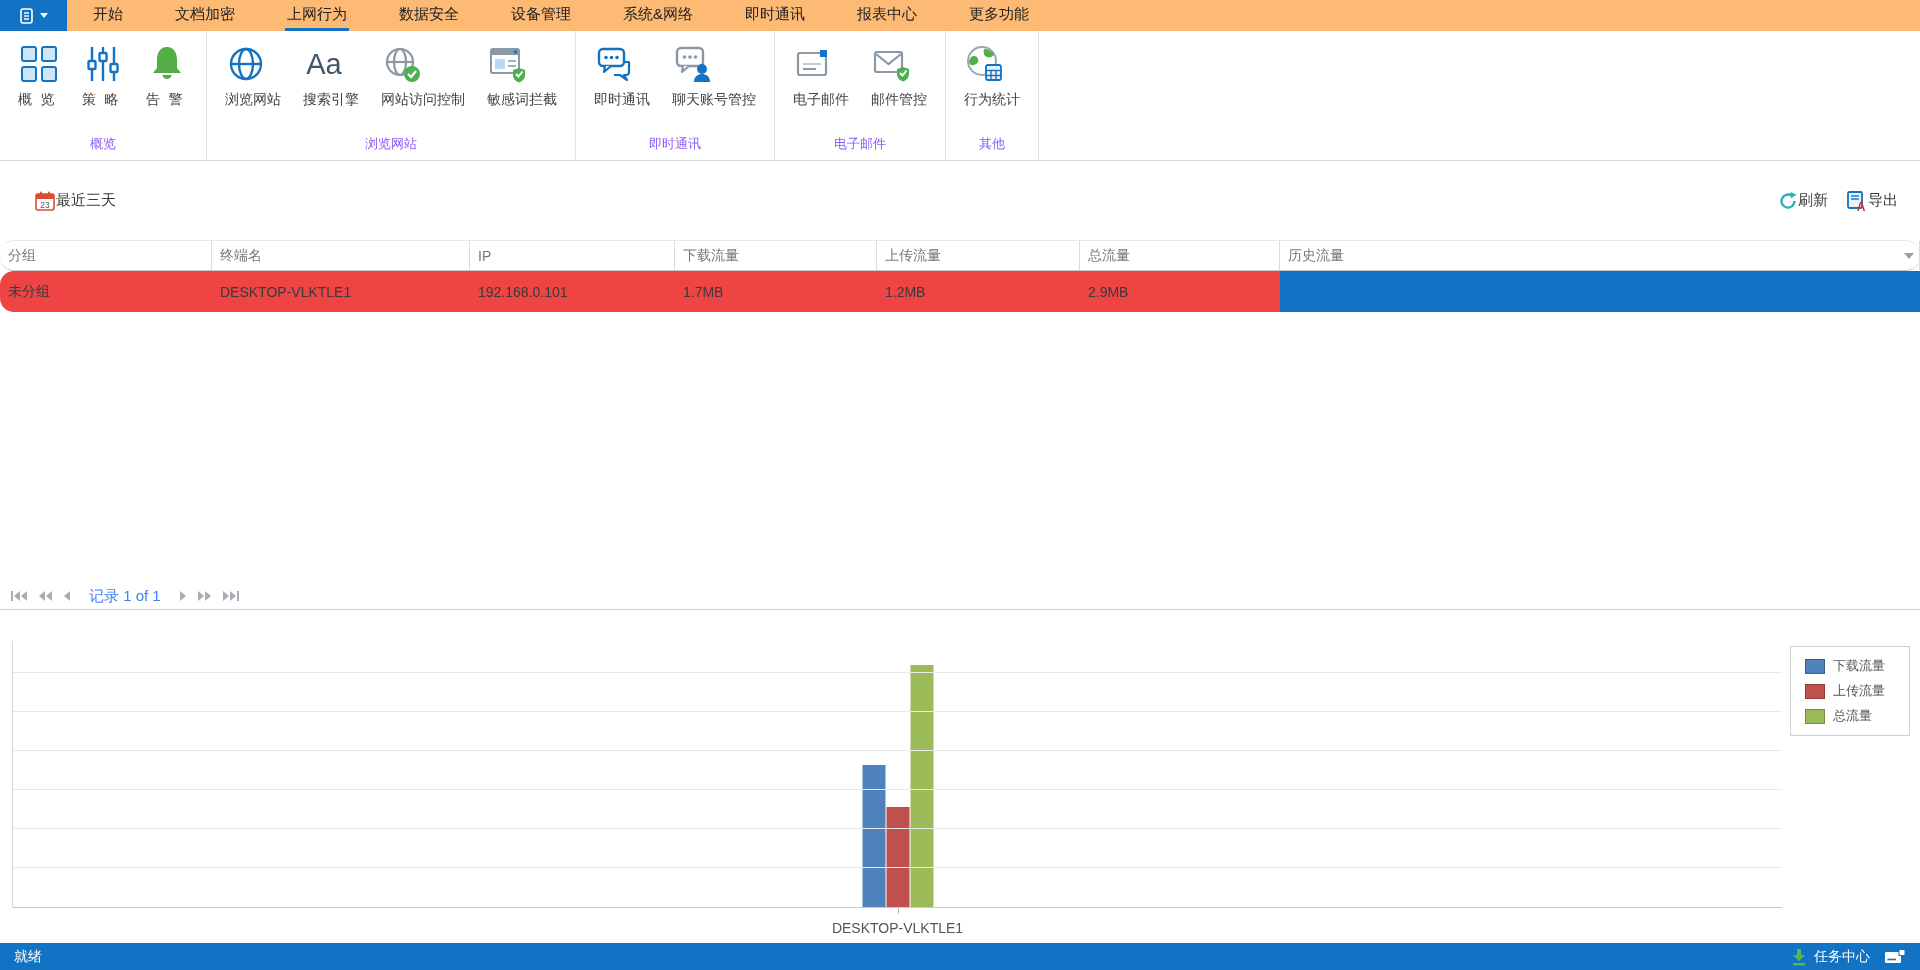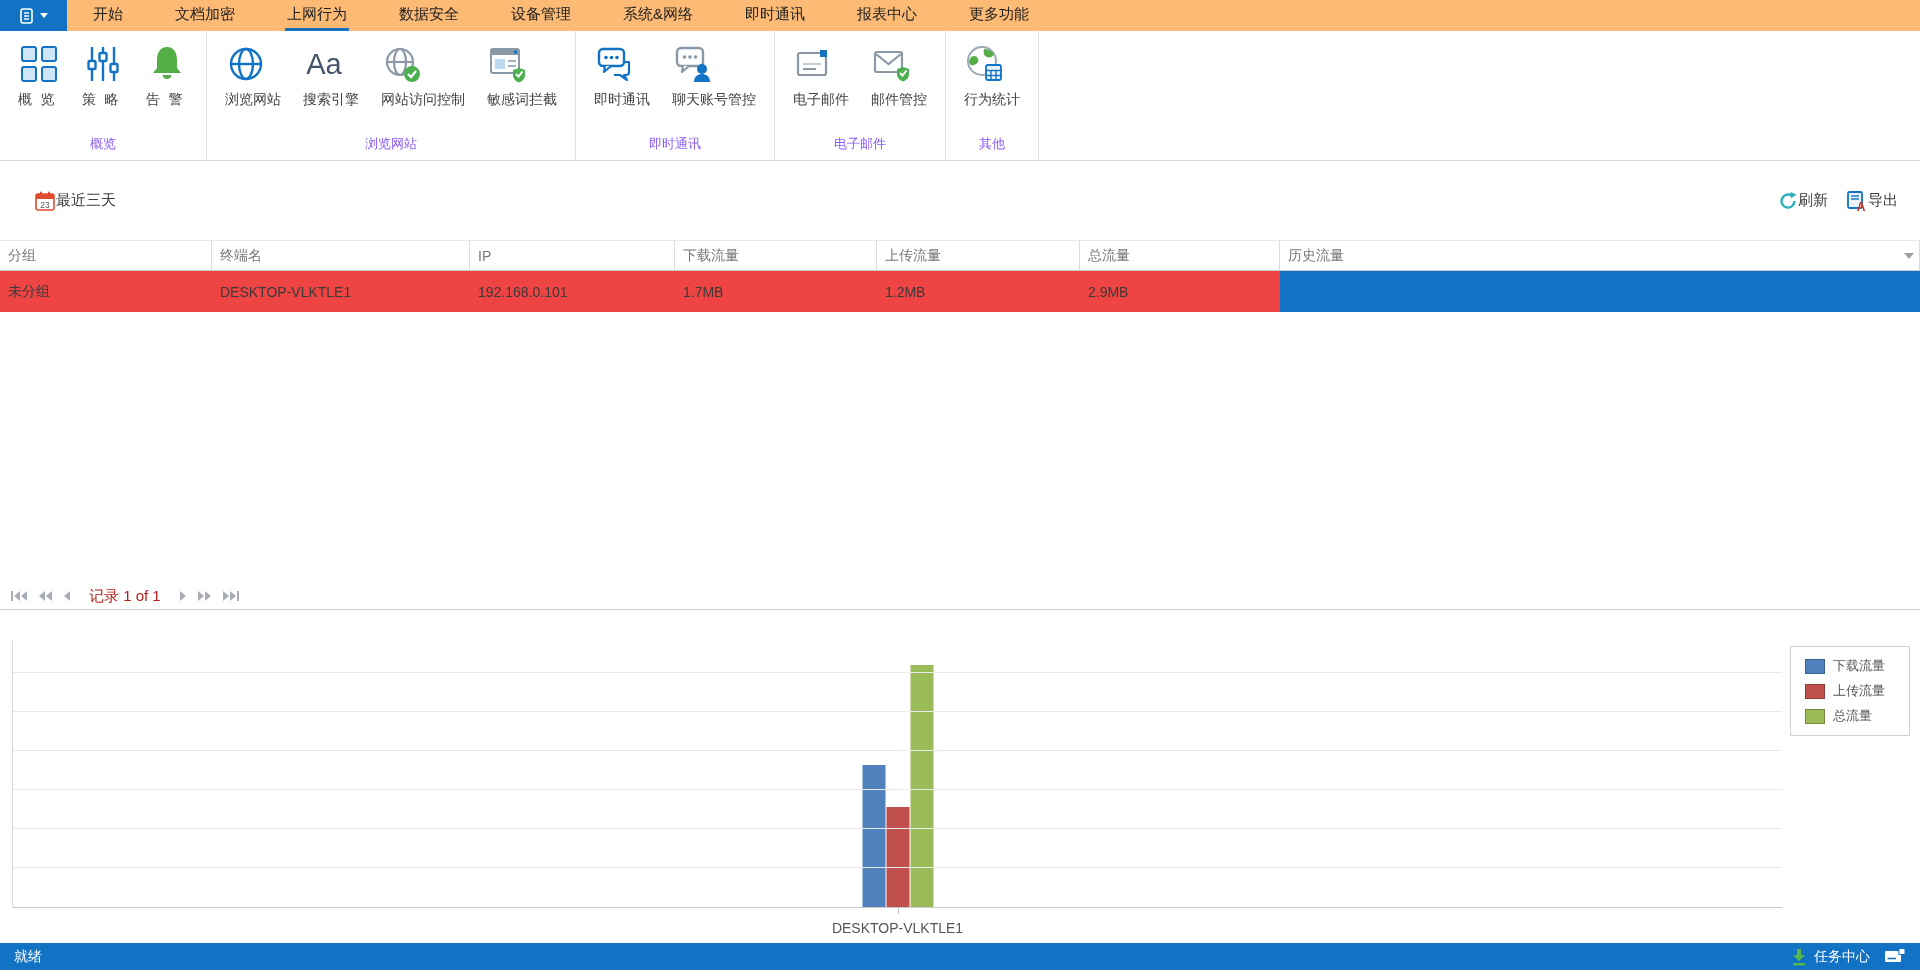--- a/index.html
+++ b/index.html
@@ -22,53 +22,53 @@
   .ricon { width:42px; height:42px; display:flex; align-items:center; justify-content:center; }
   .rlabel { font-size:14px; color:#444; white-space:nowrap;font-family:Liberation Mono, monospace; }
   .rgl { height:26px; text-align:center; font-size:13px; color:#8b5cf6; line-height:20px; }
 
   
   .toolbar { height:79px; display:flex; align-items:center; justify-content:space-between; padding:0 22px 0 34px; background:#fff; flex:0 0 auto; }
   .tool { display:flex; align-items:center; cursor:pointer; color:#3b3b3b; font-size:15px; }
   .toolgroup { display:flex; align-items:center; gap:18px; }
 
   
-  .thead, .trow { display:grid; grid-template-columns:212px 258px 205px 202px 203px 200px 1fr; flex:0 0 auto; }
+  .thead, .trow { display:grid; grid-template-columns:212px 258px 205px 202px 203px 200px 1fr; flex:0 0 auto;border-radius:14px; }
   .thead { height:31px; border-top:1px solid #e8e8e8; border-bottom:1px solid #c8c8c8; position:relative; }
   .th { display:flex; align-items:center; padding-left:8px; color:#787878; font-size:14px; border-right:1px solid #dcdcdc; cursor:pointer; overflow:hidden; }
   .th:last-child { border-right:none; }
   .col-chooser { position:absolute; right:6px; top:0; height:31px; display:flex; align-items:center; cursor:pointer; }
   .trow { height:41px; background:#ef4444; color:#3a3a3a; }
   .td { display:flex; align-items:center; padding-left:8px; overflow:hidden; white-space:nowrap; }
   .td-history { padding:0; }
   .histbar { width:100%; height:100%; background:#1273C4; }
   .tspacer { flex:1 1 auto; background:#fff; }
 
   
   .pager { height:27px; flex:0 0 auto; display:flex; align-items:center; gap:10px; padding-left:10px; border-bottom:1px solid #cfcfcf; background:#fff; }
   .pbtn { display:flex; align-items:center; cursor:pointer; }
-  .ptext { color:#b91c1c; font-size:15px; margin:0 8px; }
+  .ptext { color:#3b82f6; font-size:15px; margin:0 8px; }
 
   
   .chartpanel { height:333px; position:relative; background:#fff; flex:0 0 auto; }
   .plot { position:absolute; left:12px; top:31px; width:1770px; height:267px;
           border-left:1px solid #d9d9d9; border-bottom:1px solid #c9c9c9; }
   .gridline { position:absolute; left:0; right:0; height:1px; background:#e9e9e9; }
   .bargroup { position:absolute; bottom:0; left:50%; transform:translateX(-50%); display:flex; align-items:flex-end; gap:1px; }
   .bar { width:23px; }
   .xtick { position:absolute; left:50%; top:267px; width:1px; height:6px; background:#c0c0c0; }
   .xlabel { position:absolute; left:50%; transform:translateX(-50%); top:279px; color:#555; font-size:14px; white-space:nowrap; }
   .legend { position:absolute; right:10px; top:36px; width:120px; border:1px solid #d0d0d0; background:#fff; padding:10px 8px 10px 14px; display:flex; flex-direction:column; gap:7px; }
   .litem { display:flex; align-items:center; gap:8px; }
   .lswatch { width:20px; height:15px; border:1px solid rgba(0,0,0,0.25); flex:0 0 auto; }
   .llabel { font-size:13px; color:#555; white-space:nowrap; }
 
   
   .statusbar { height:27px; background:#1273C4; color:#fff; display:flex; align-items:center; justify-content:space-between; padding:0 14px; flex:0 0 auto; font-size:14px; }
-  .sbright { display:flex; align-items:flex-start; gap:14px; }
+  .sbright { display:flex; align-items:flex-end; gap:14px; }
   .taskcenter { display:flex; align-items:center; gap:6px; cursor:pointer; }
   svg { display:block; }
   text { font-family:"Liberation Sans","DejaVu Sans",sans-serif; }
 </style>
 </head>
 <body>
 
 <div class="app">
 
   <div class="menubar">

